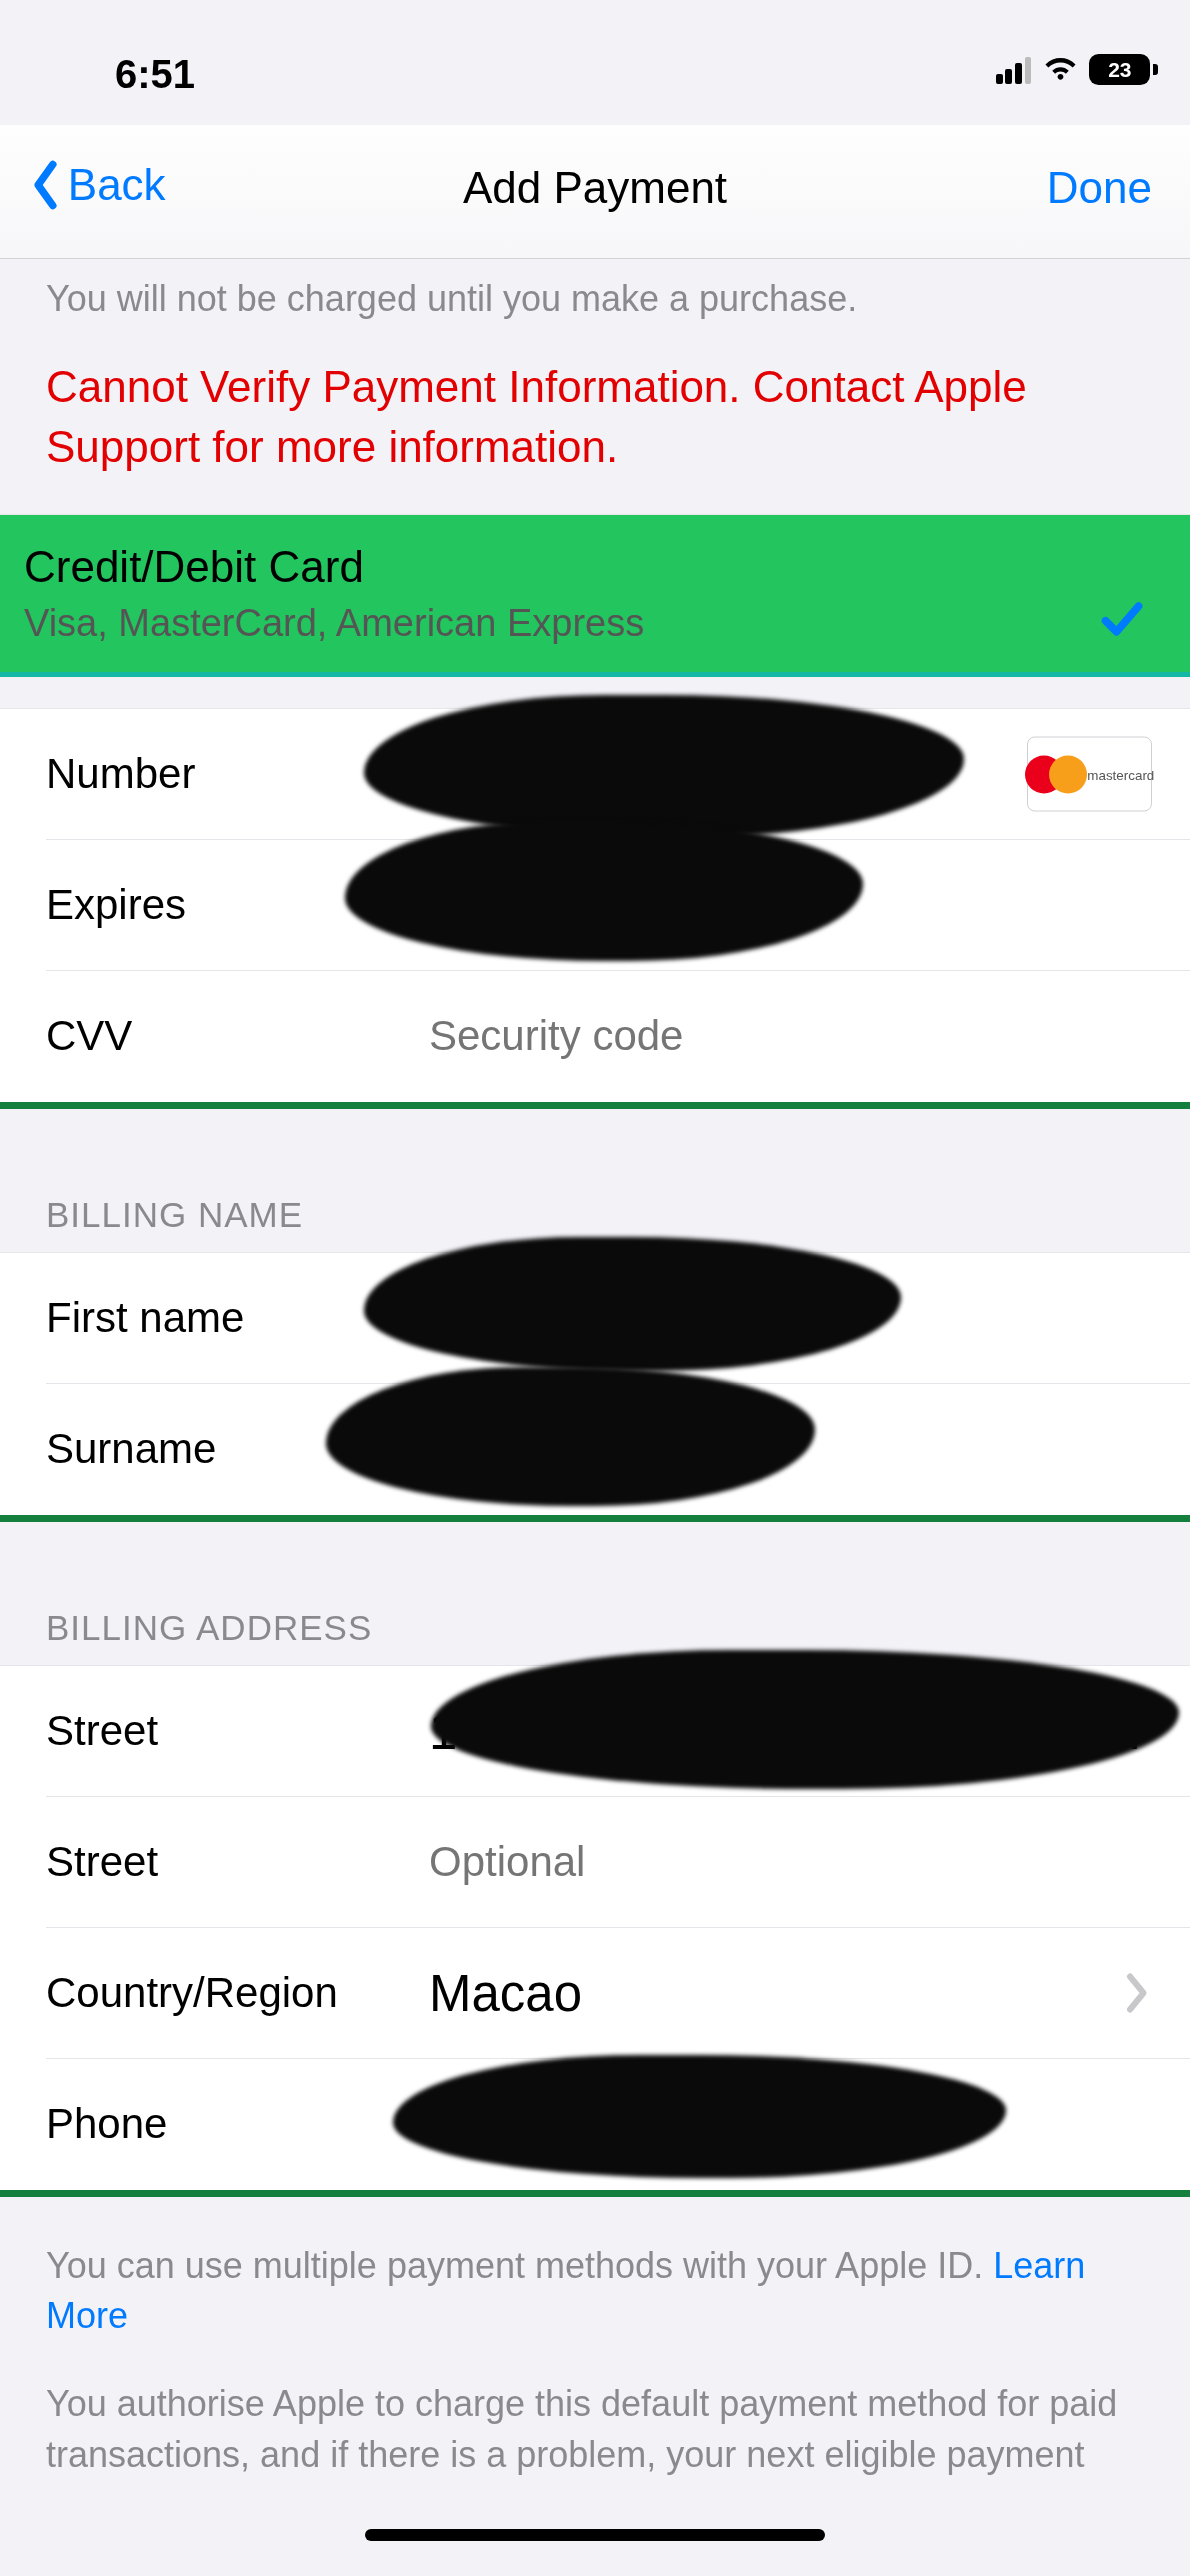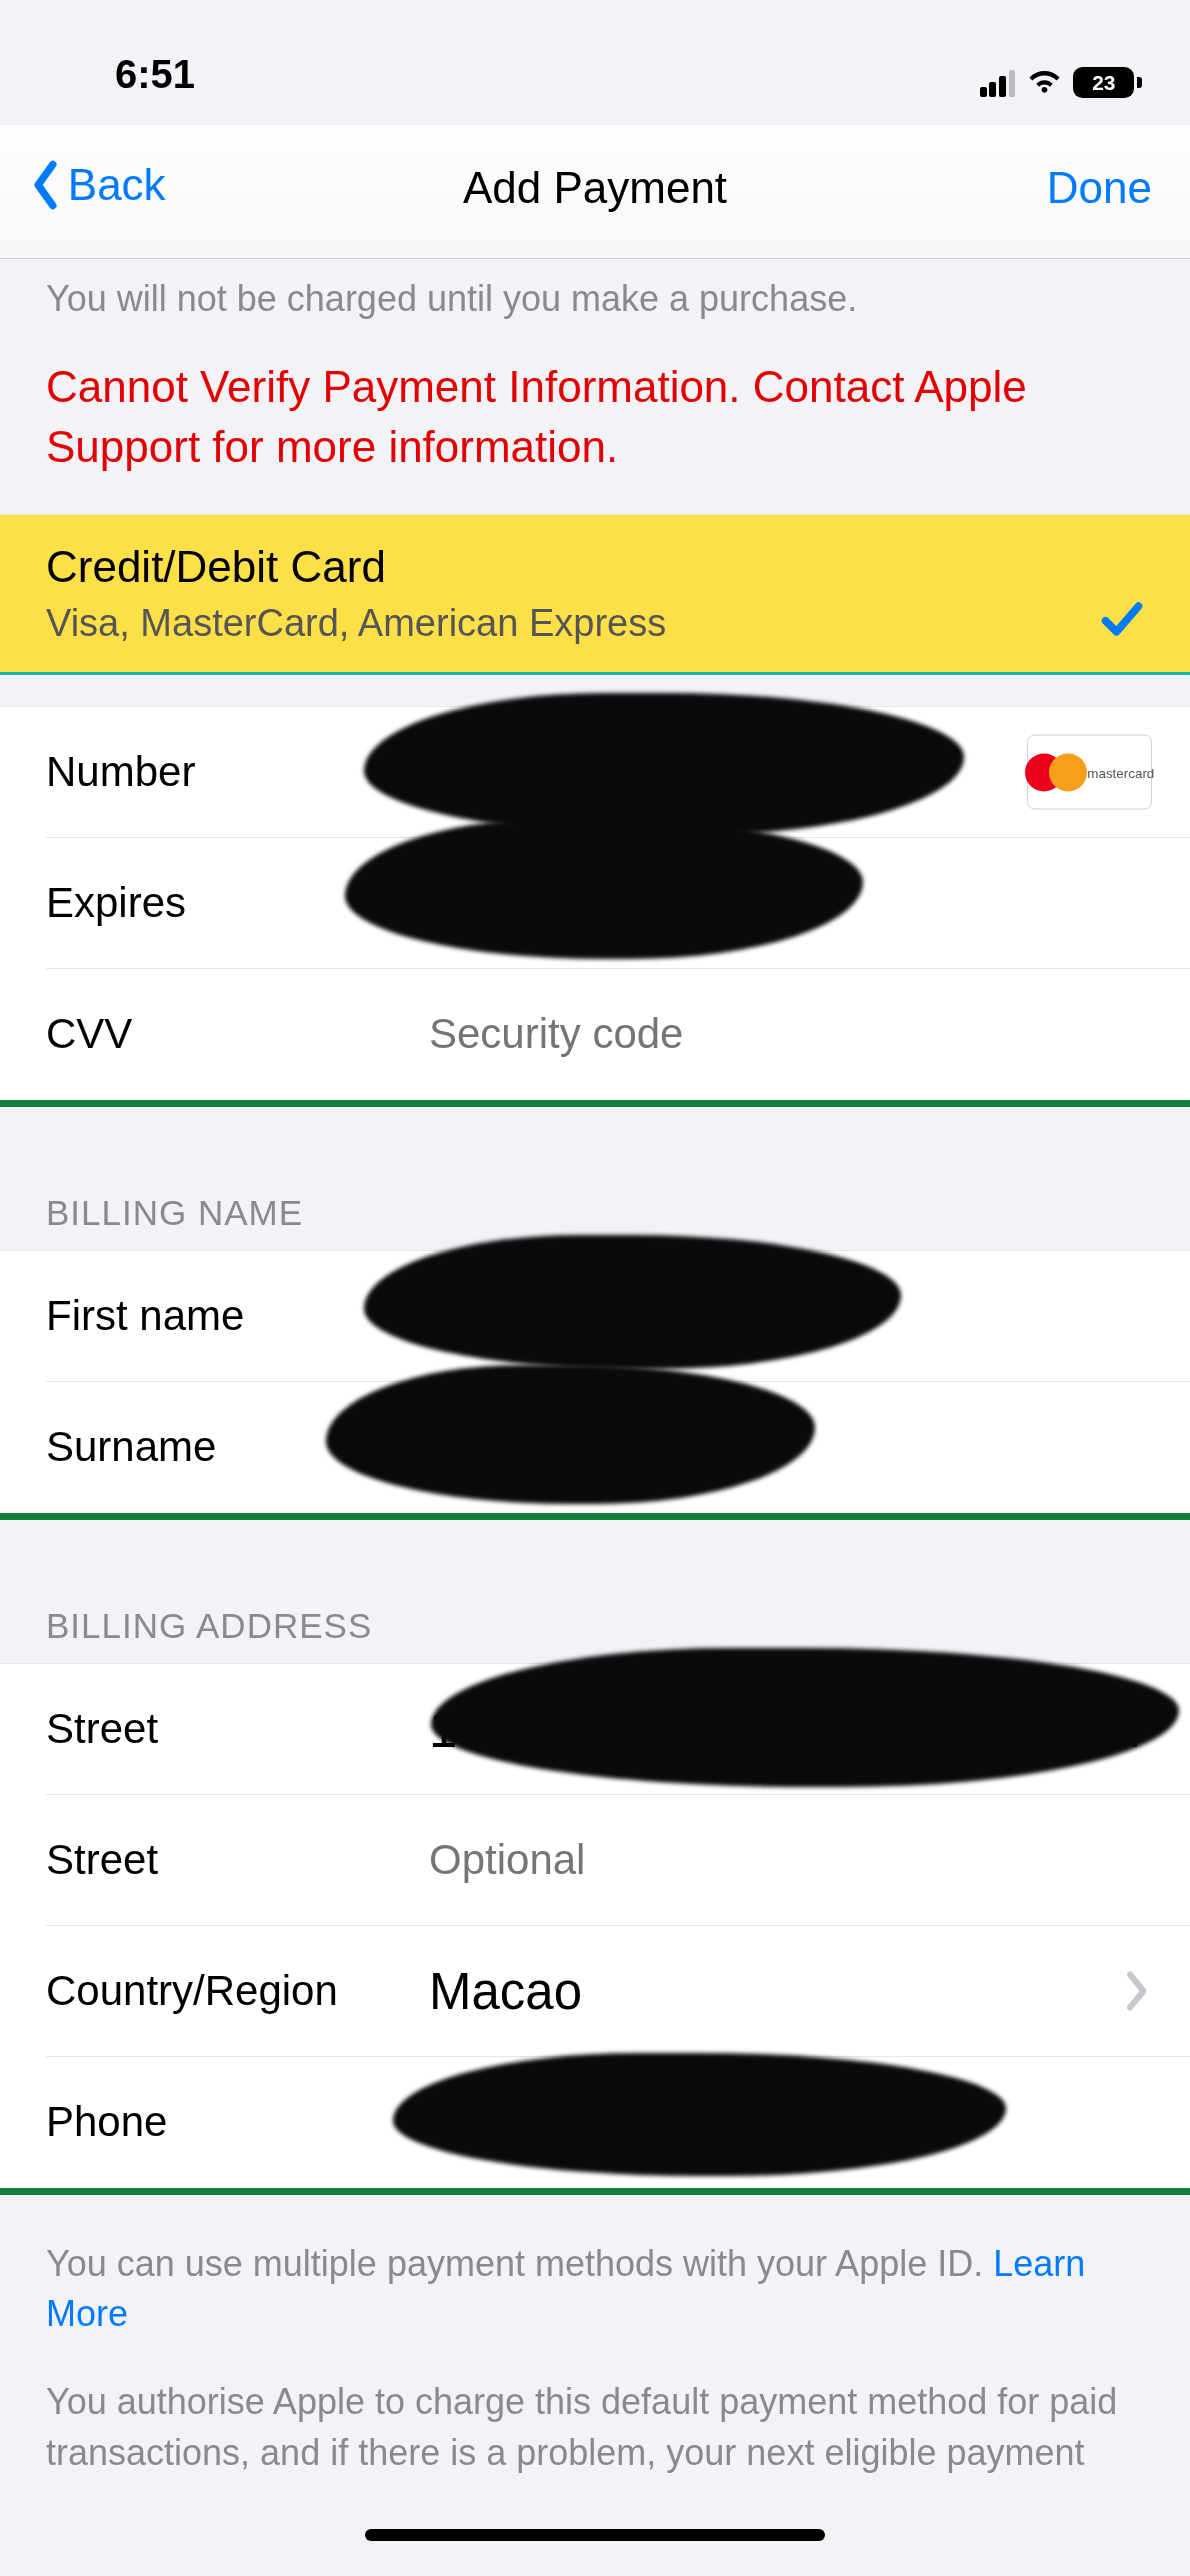--- a/index.html
+++ b/index.html
@@ -1,21 +1,21 @@
 <!DOCTYPE html>
 <html><head>
 <meta charset="utf-8">
 <style>
   * { margin: 0; padding: 0; box-sizing: border-box; font-family: -apple-system, "SF Pro Text", "Helvetica Neue", Arial, sans-serif; -webkit-font-smoothing: antialiased; }
   html, body { width: 1190px; height: 2576px; background: #f2f2f7; overflow: hidden; color: #000; }
 
   
   .status-bar { position: relative; height: 125px; font-weight: 600; }
   .status-time { position: absolute; left: 115px; top: 52px; font-size: 40px; }
-  .status-right { position: absolute; right: 48px; top: 54px; display: flex; align-items: center; gap: 11.5px; margin-top: 13px; }
+  .status-right { position: absolute; right: 32px; top: 54px; display: flex; align-items: center; gap: 11.5px; }
   .cell-bars { display: flex; align-items: flex-end; gap: 2.9px; height: 29px; }
   .cell-bars span { width: 6.7px; background: #000; border-radius: 1.9px; }
   .cell-bars span:nth-child(1){height:9.6px;} .cell-bars span:nth-child(2){height:15.3px;}
   .cell-bars span:nth-child(3){height:21px;} .cell-bars span:nth-child(4){height:27px;background:#bbb;}
   .wifi-icon svg { width: 35px; height: 29px; display: block; }
   .battery { display:flex; align-items:center; gap:2.9px; }
   .battery-body { width: 61px; height: 31px; border-radius: 9.6px; background:#000; color:#fff; font-size:21px; font-weight:700; display:flex; align-items:center; justify-content:center; }
   .battery-tip { width:4.8px; height:11.5px; background:#000; border-radius:0 2.9px 2.9px 0; }
 
   
@@ -32,21 +32,21 @@
   .group { background:#fff; }
   .group-header { padding: 86px 46px 17px; font-size: 35px; color:#8a8a8e; letter-spacing: 1px; }
   .row { display:flex; align-items:center; min-height: 131px; padding: 0 46px; position:relative; }
   .row-sep { position:absolute; bottom:0; left:46px; right:0; height:1px; background:#e5e5ea; }
   .row-label { width: 383px; font-size: 42px; color:#000; flex-shrink:0; }
   .row-value { font-size: 51px; color:#000; flex:1; }
   .row-placeholder { font-size: 42px; color:#c0c0c3; }
   input.row-value, input.row-placeholder { border:none; outline:none; background:transparent; width:100%; font-family:inherit; }
 
   
-  .pm-row { padding: 27px 46px; background:#fde047; position:relative; border-top:1px solid #e5e5ea; border-bottom:3px solid #14b8a6; }
+  .pm-row { padding: 27px 24px; background:#22c55e; position:relative; border-top:1px solid #e5e5ea; border-bottom:5px solid #14b8a6; }
   .pm-title { font-size: 44px; color:#000; margin-bottom:9.6px; }
   .pm-sub { font-size: 38px; color:#555; }
   .check-icon { position:absolute; right:46px; top:82px; }
   .check-icon svg { width:44px; height:44px; }
 
   .card-brand { position:absolute; right:38px; top:50%; transform:translateY(-50%); width:125px; height:75px; border:1.9px solid #d0d0d4; border-radius:7.7px; display:flex; flex-direction:row; align-items:center; justify-content:center; background:#fff; }
   .mc-circles { display:flex; }
   .mc-circles span { width:38px; height:38px; border-radius:50%; }
   .mc-circles span:first-child { background:#eb001b; } 
   .mc-circles span:last-child { background:#f79e1b; margin-left:-13.4px; }

